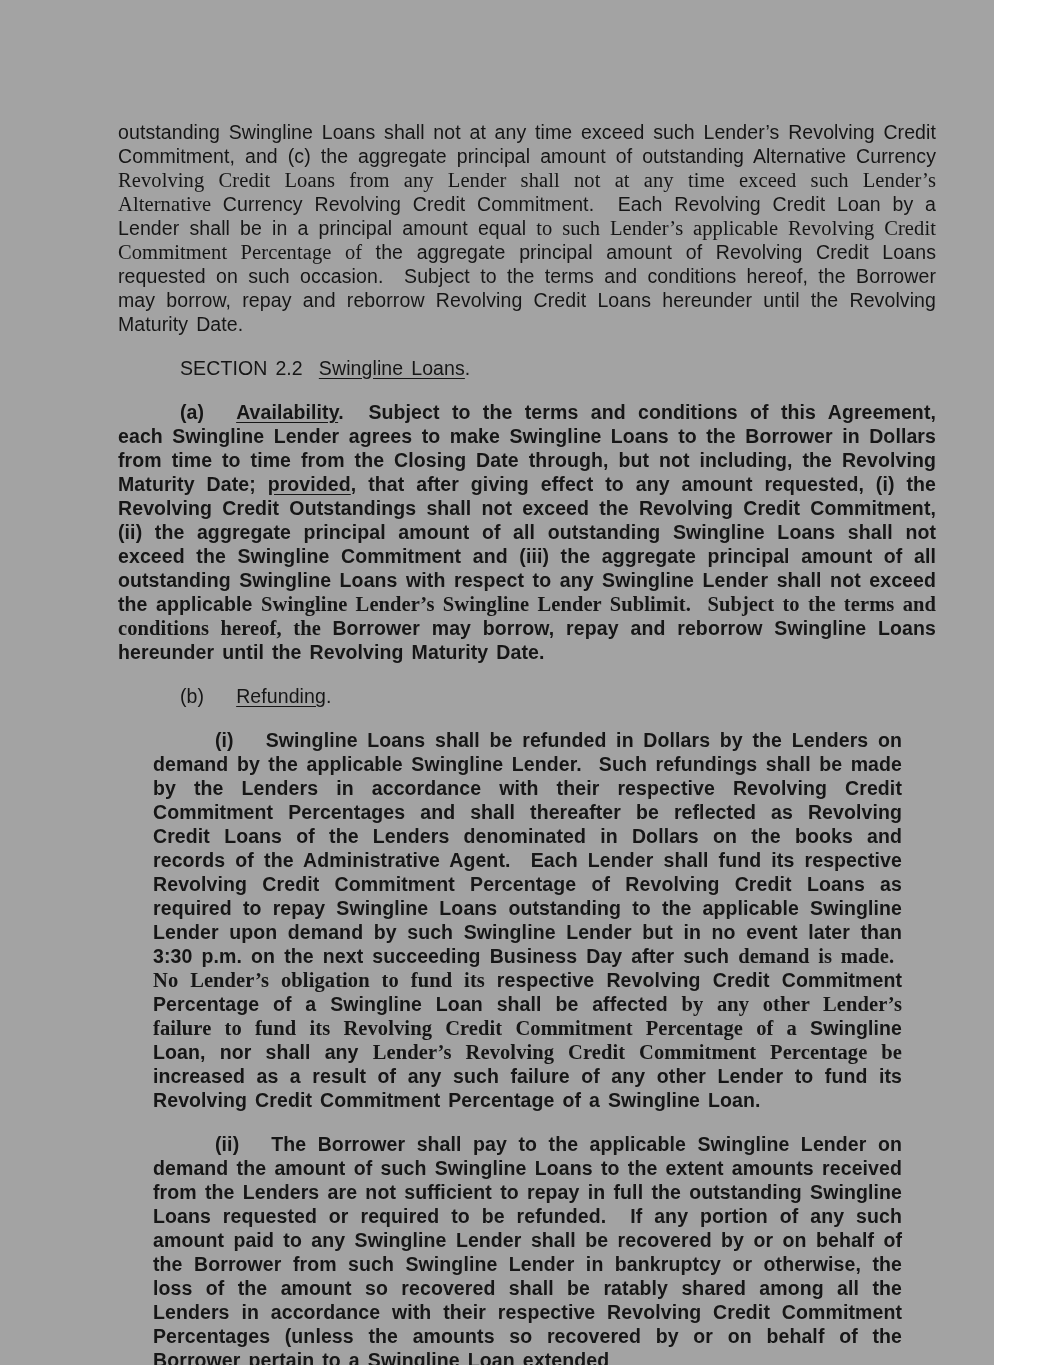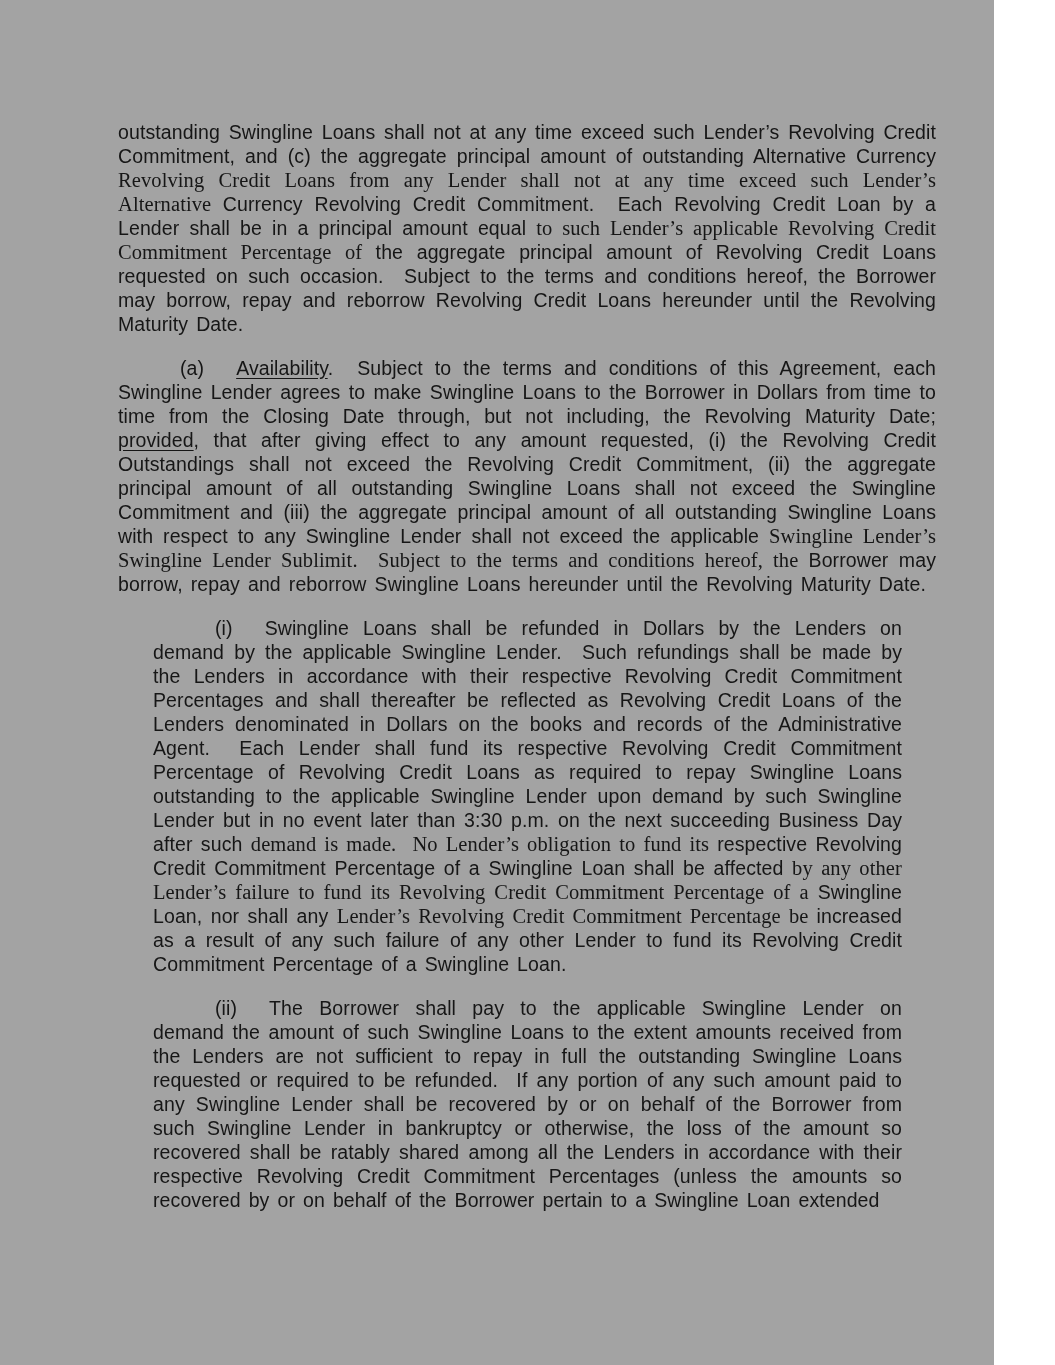--- a/index.html
+++ b/index.html
@@ -19,21 +19,21 @@
   .content {
     position: absolute;
     left: 118px;
     top: 120px;
     width: 818px;
   }
   .para {
     text-align: justify;
     margin: 0 0 20px 0;
   }
-  .indent-first { text-indent: 62px; }
+  .indent-first { text-indent: 62px; font-weight: bold; }
   .heading { margin: 0 0 20px 0; text-indent: 62px; }
   .sub {
     margin-left: 35px;
     width: 749px;
   }
   .tab { display: inline-block; width: 32px; }
   .u { text-decoration: underline; text-underline-offset: 3px; }
   .serif { font-family: "Liberation Serif", serif; font-size: 20.5px; }
   .footer {
     position: absolute;
@@ -47,23 +47,25 @@
   }
 </style>
 </head>
 <body>
 
 <div class="page">
   <div class="content">
 
     <p class="para"><span>outstanding Swingline Loans shall not at any time exceed such Lender’s Revolving Credit Commitment, and (c) the aggregate principal amount of outstanding Alternative Currency </span><span class="serif">Revolving Credit Loans from any Lender shall not at any time exceed such Lender’s Alternative </span><span>Currency Revolving Credit Commitment.&nbsp; Each Revolving Credit Loan by a Lender shall be in a principal amount equal </span><span class="serif">to such Lender’s applicable Revolving Credit Commitment Percentage of </span><span>the aggregate principal amount of Revolving Credit Loans requested on such occasion.&nbsp; Subject to the terms and conditions hereof, the Borrower may borrow, repay and reborrow Revolving Credit Loans hereunder until the Revolving Maturity Date.</span></p>
 
+    <p class="heading"><span>SECTION 2.2&nbsp; </span><span class="u">Swingline Loans</span><span>.</span></p>
 
     <p class="para indent-first"><span>(a)</span><span class="tab"></span><span class="u">Availability</span><span>.&nbsp; Subject to the terms and conditions of this Agreement, each Swingline Lender agrees to make Swingline Loans to the Borrower in Dollars from time to time from the Closing Date through, but not including, the Revolving Maturity Date; </span><span class="u">provided</span><span>, that after giving effect to any amount requested, (i) the Revolving Credit Outstandings shall not exceed the Revolving Credit Commitment, (ii) the aggregate principal amount of all outstanding Swingline Loans shall not exceed the Swingline Commitment and (iii) the aggregate principal amount of all outstanding Swingline Loans with respect to any Swingline Lender shall not exceed the applicable </span><span class="serif">Swingline Lender’s Swingline Lender Sublimit.&nbsp; Subject to the terms and conditions hereof, the </span><span>Borrower may borrow, repay and reborrow Swingline Loans hereunder until the Revolving Maturity Date.</span></p>
 
+    <p class="heading"><span>(b)</span><span class="tab"></span><span class="u">Refunding</span><span>.</span></p>
 
     <p class="para sub indent-first"><span>(i)</span><span class="tab"></span><span>Swingline Loans shall be refunded in Dollars by the Lenders on demand by the applicable Swingline Lender.&nbsp; Such refundings shall be made by the Lenders in accordance with their respective Revolving Credit Commitment Percentages and shall thereafter be reflected as Revolving Credit Loans of the Lenders denominated in Dollars on the books and records of the Administrative Agent.&nbsp; Each Lender shall fund its respective Revolving Credit Commitment Percentage of Revolving Credit Loans as required to repay Swingline Loans outstanding to the applicable Swingline Lender upon demand by such Swingline Lender but in no event later than 3:30 p.m. on the next succeeding Business Day after such </span><span class="serif">demand is made.&nbsp; No Lender’s obligation to fund its </span><span>respective Revolving Credit Commitment Percentage of a Swingline Loan shall be affected </span><span class="serif">by any other Lender’s failure to fund its Revolving Credit Commitment Percentage of a </span><span>Swingline Loan, nor shall any </span><span class="serif">Lender’s Revolving Credit Commitment Percentage be </span><span>increased as a result of any such failure of any other Lender to fund its Revolving Credit Commitment Percentage of a Swingline Loan.</span></p>
 
     <p class="para sub indent-first"><span>(ii)</span><span class="tab"></span><span>The Borrower shall pay to the applicable Swingline Lender on demand the amount of such Swingline Loans to the extent amounts received from the Lenders are not sufficient to repay in full the outstanding Swingline Loans requested or required to be refunded.&nbsp; If any portion of any such amount paid to any Swingline Lender shall be recovered by or on behalf of the Borrower from such Swingline Lender in bankruptcy or otherwise, the loss of the amount so recovered shall be ratably shared among all the Lenders in accordance with their respective Revolving Credit Commitment Percentages (unless the amounts so recovered by or on behalf of the Borrower pertain to a Swingline Loan extended</span></p>
 
   </div>
 
   <div class="footer">- 47 -</div>
 </div>
 

